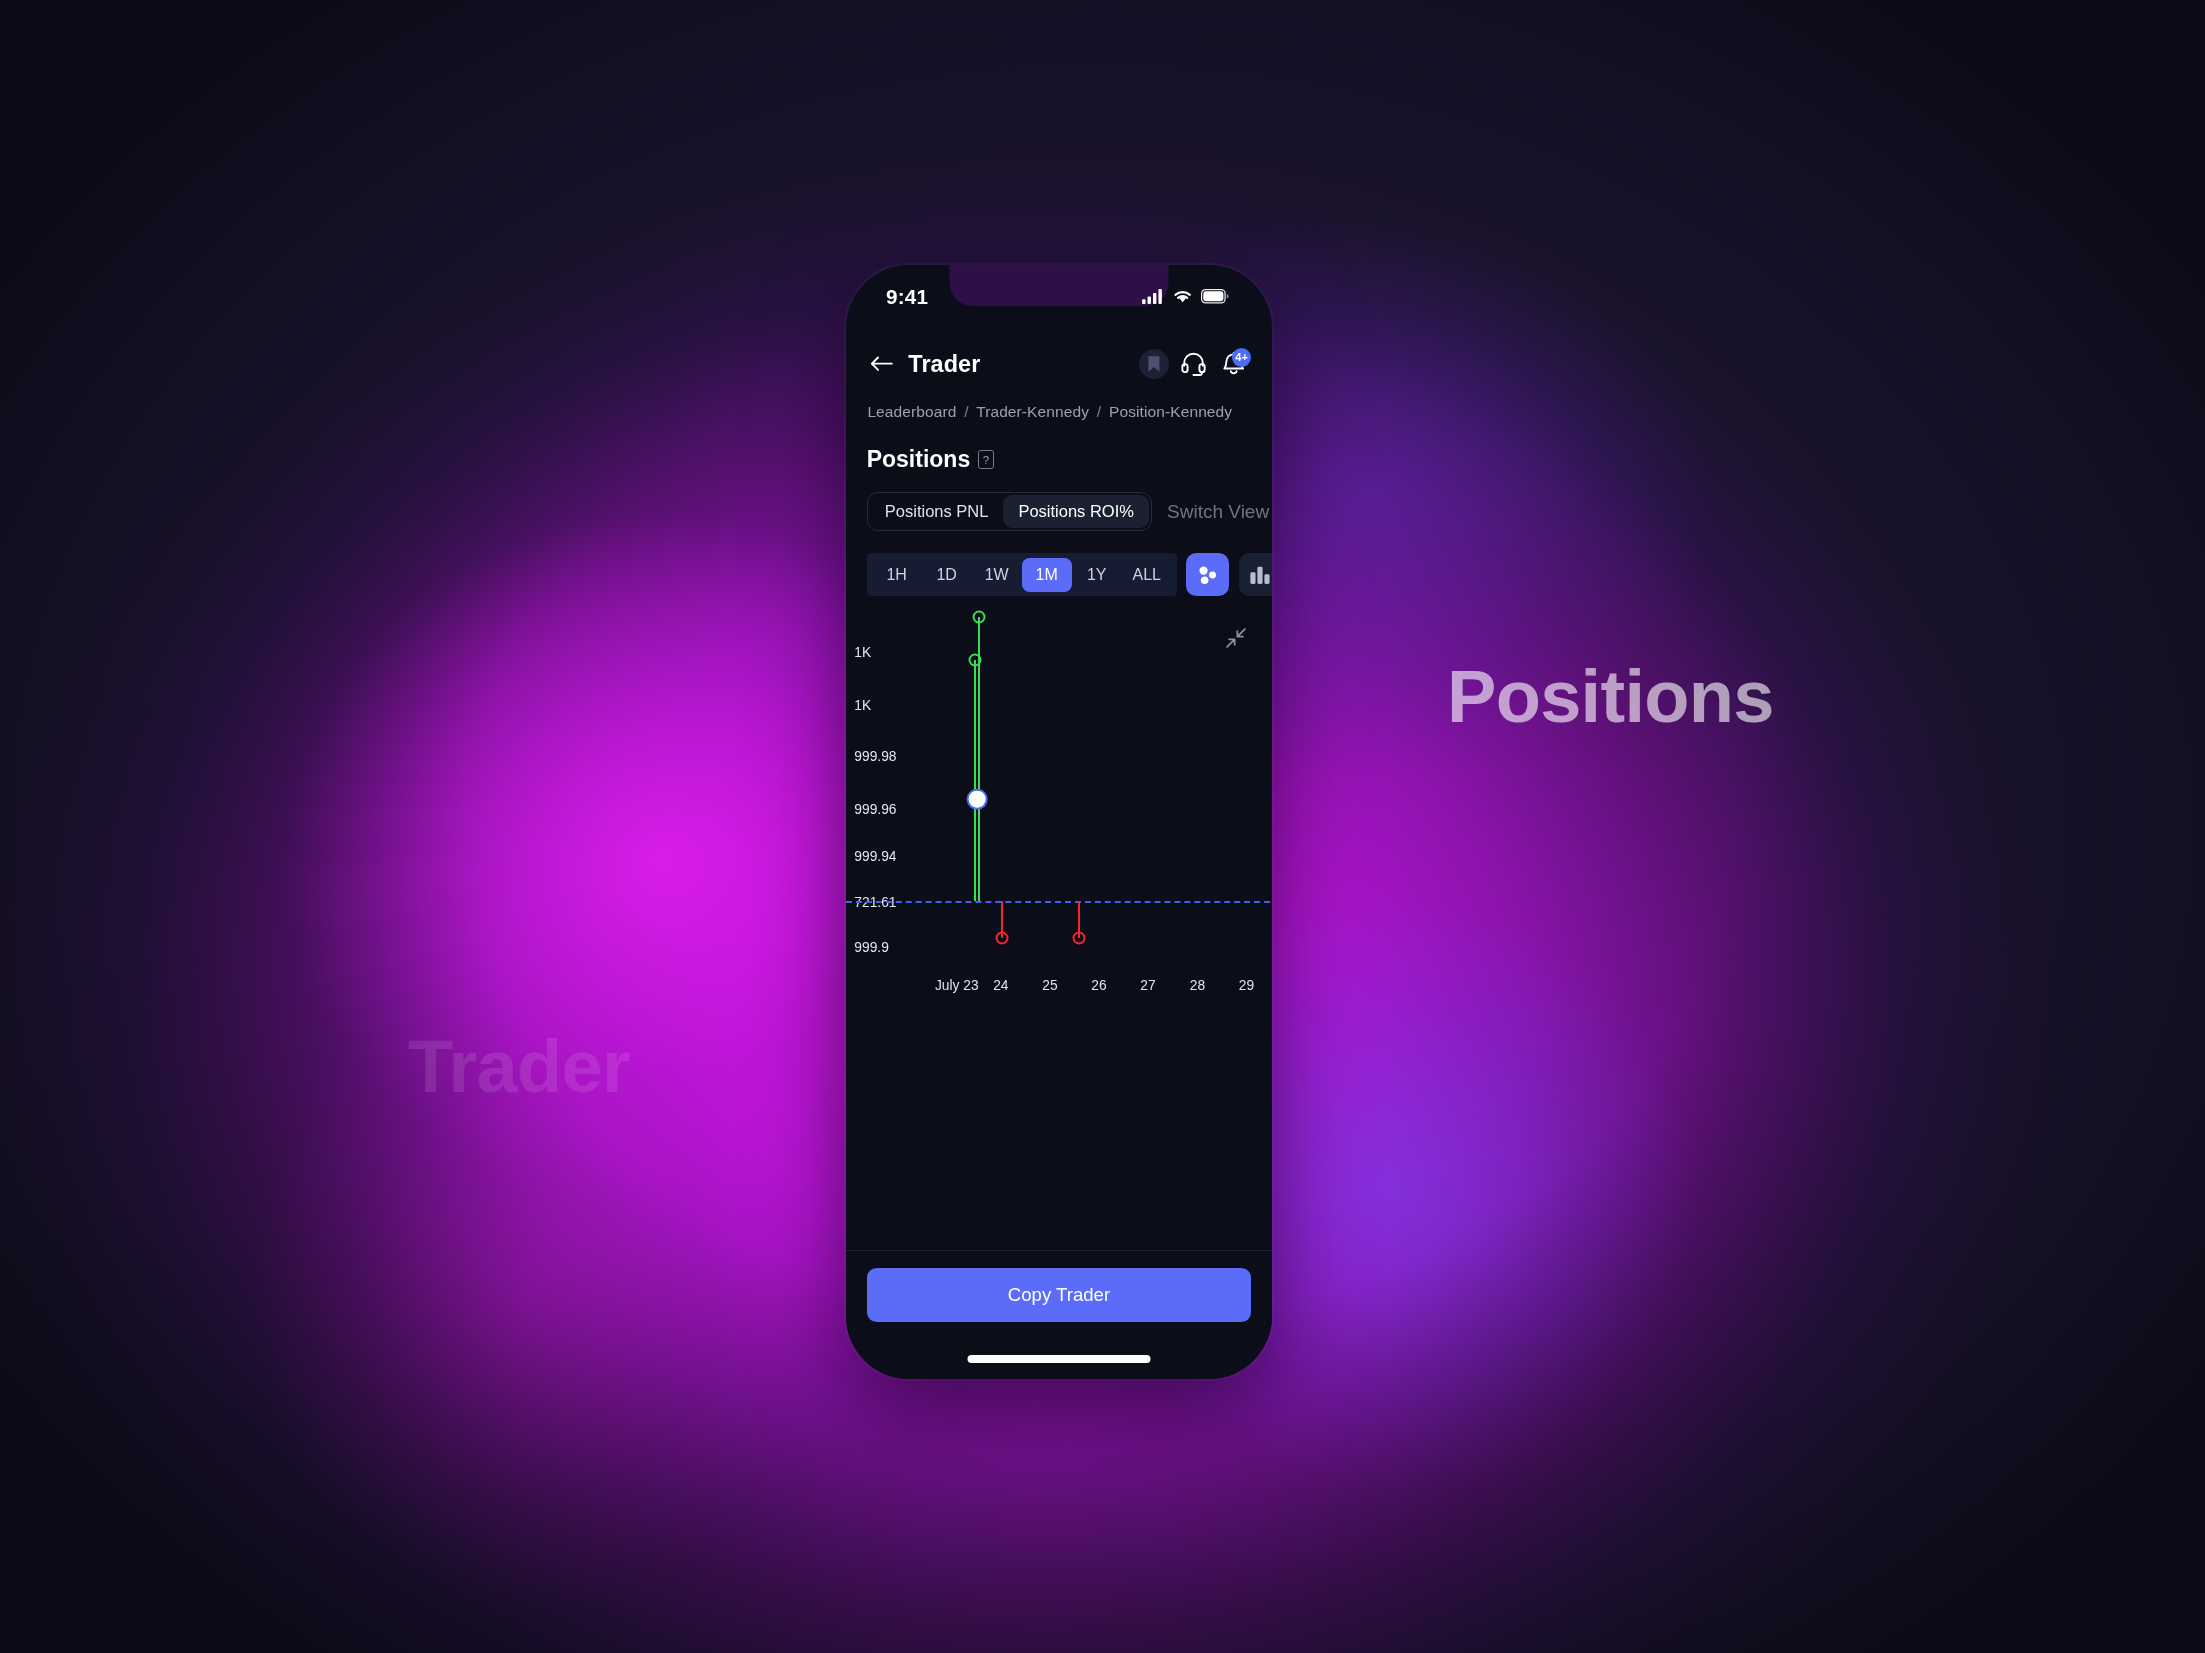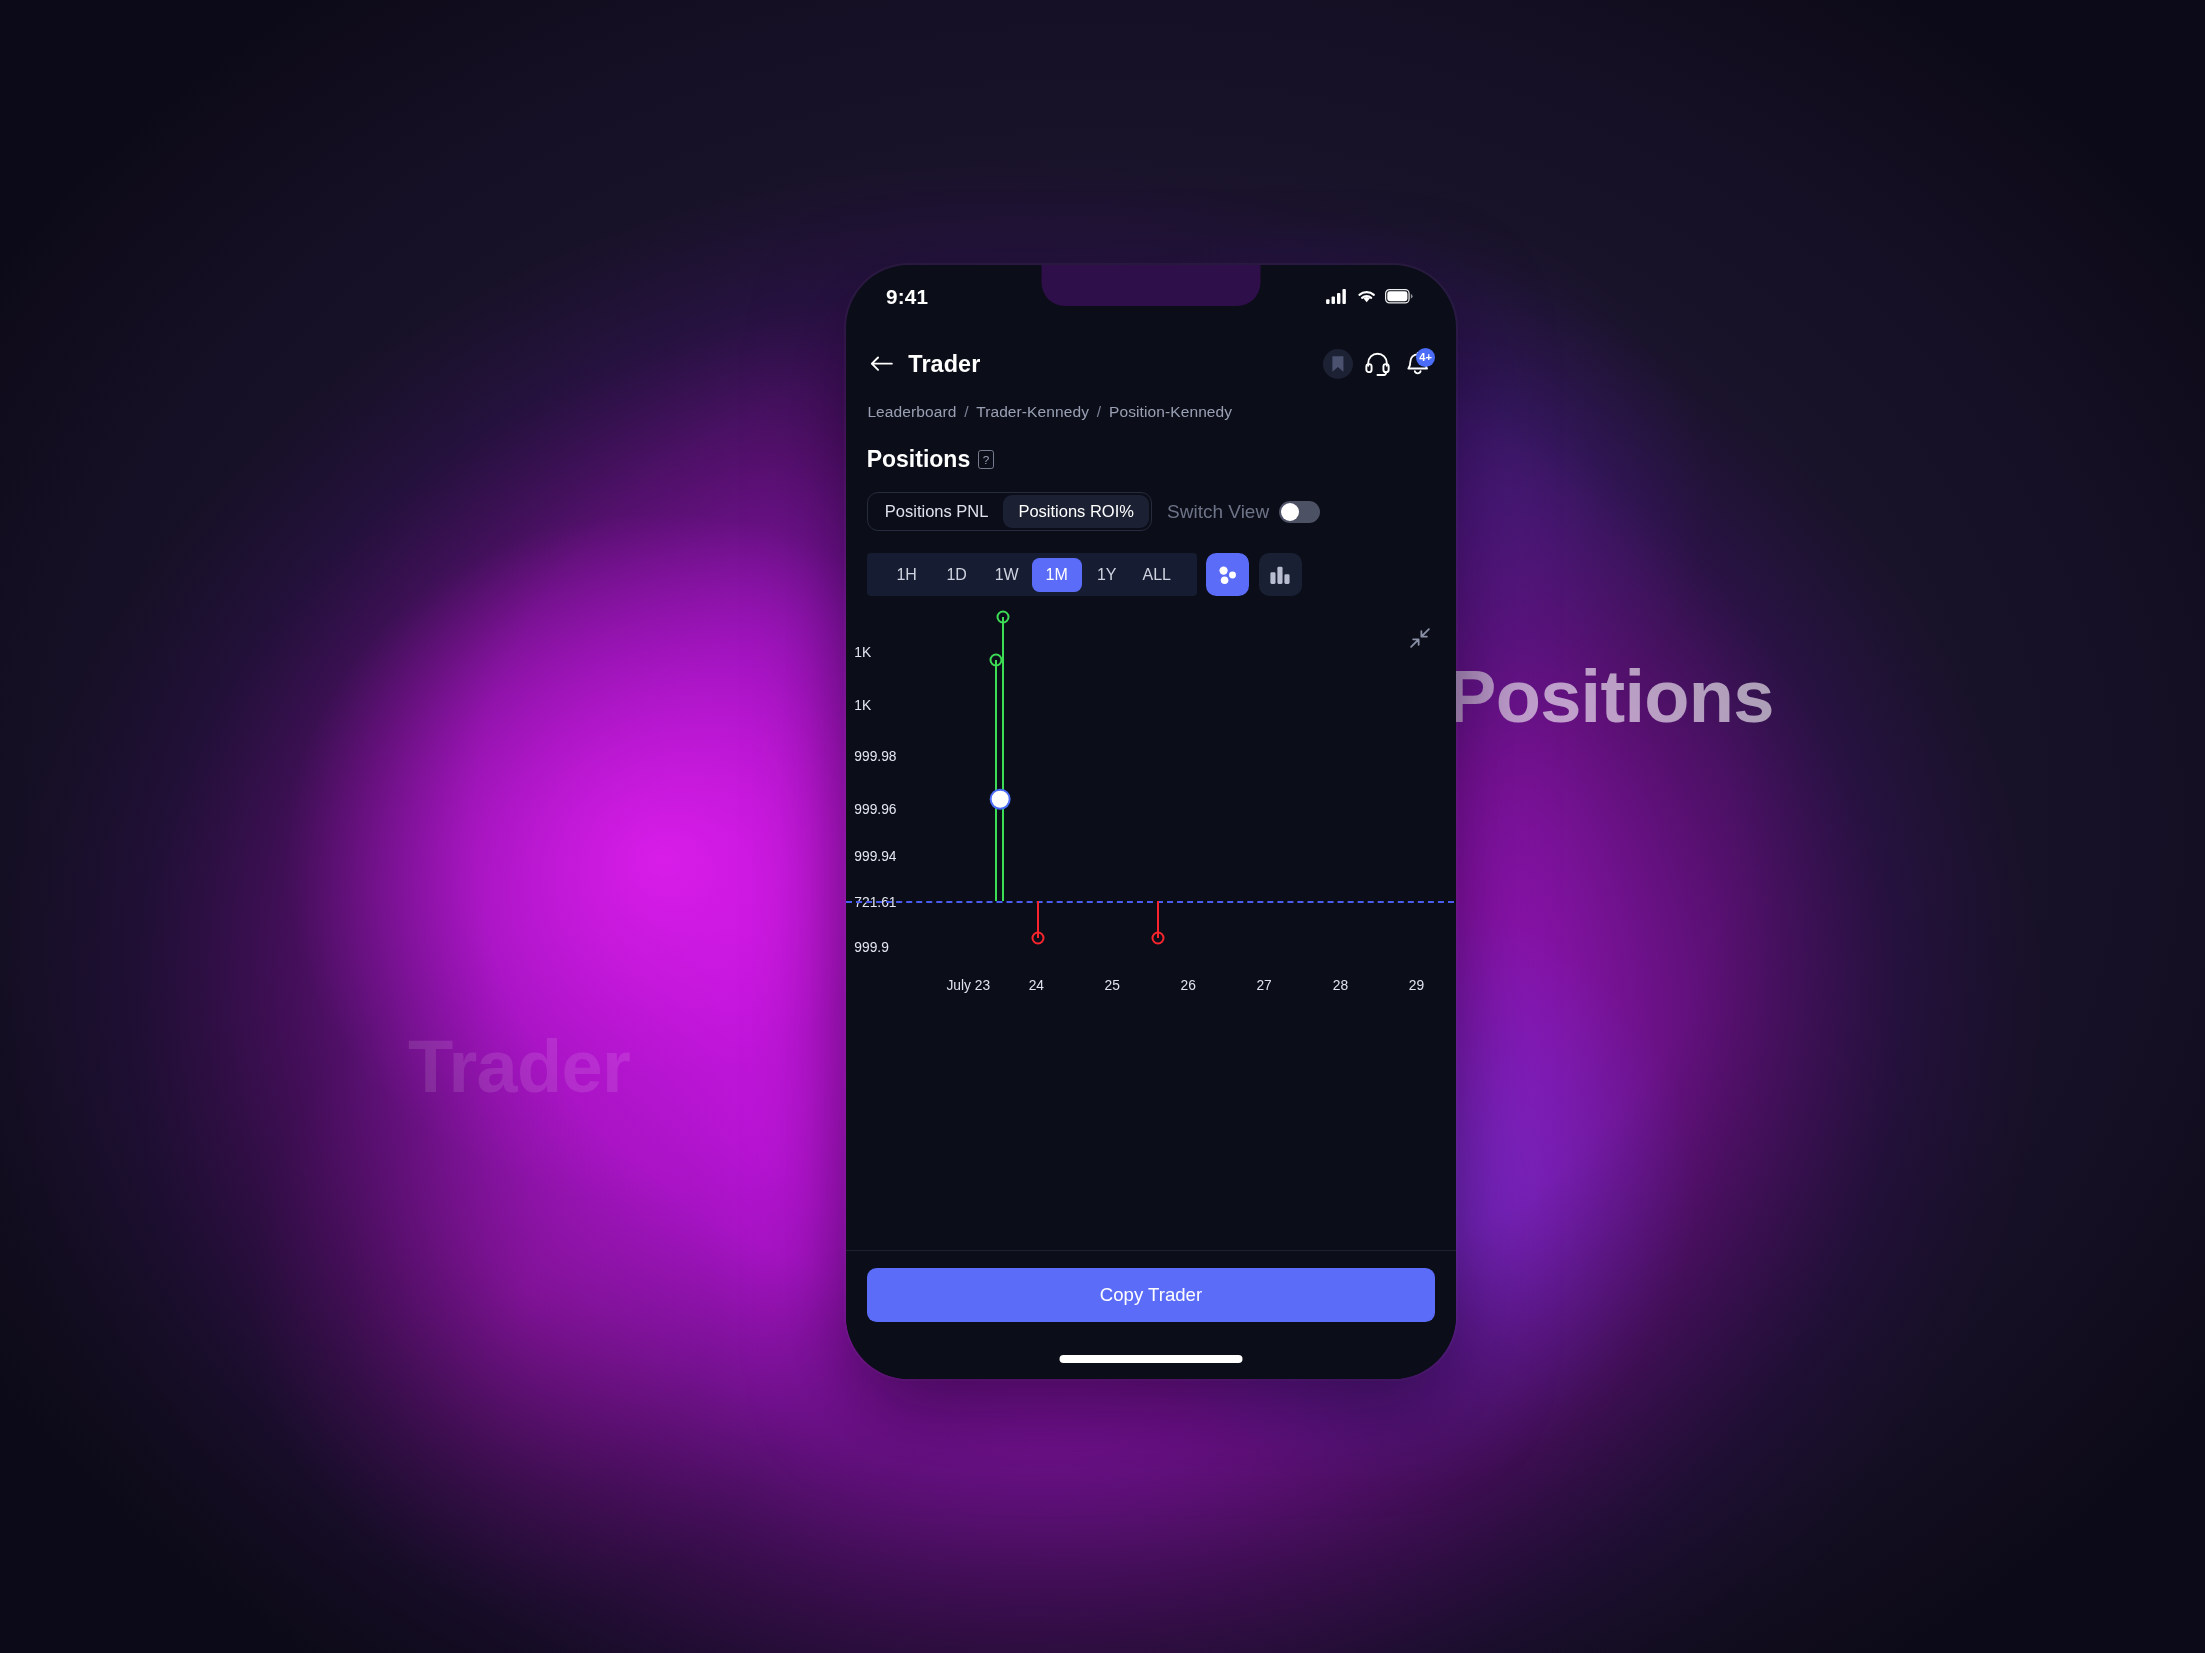--- a/index.html
+++ b/index.html
@@ -78,21 +78,21 @@
   .wm-trader {
     left: 408px; top: 1030px;
     font-size: 74px;
     color: rgba(255,255,255,0.11);
   }
 
   
   #phone {
     position: absolute;
     left: 846px; top: 265px;
-    width: 610px; height: 1114px;
+    width: 426px; height: 1114px;
     background: #0b0d18;
     border-radius: 63px;
     box-shadow: 0 32px 90px rgba(10,4,24,0.62), 0 0 0 2.1px rgba(255,255,255,0.045);
     overflow: hidden;
   }
   .notch {
     position: absolute;
     left: 50%; transform: translateX(-50%);
     top: -4.1px;
     width: 219px; height: 45px;
@@ -205,21 +205,21 @@
   }
 
   
   .range-row {
     position: absolute; left: 20.7px; top: 288px;
     display: flex; align-items: center; gap: 9.6px;
   }
   .range-tabs {
     display: flex; align-items: center;
     background: #161c31; border-radius: 4px;
-    padding: 15px; height: 43px;
+    padding: 5px; height: 43px;
   }
   .range-tab {
     min-width: 50px; height: 34px;
     display:flex; align-items:center; justify-content:center;
     font-size: 16px; color:#cfd3e0; border-radius: 7.6px;
     cursor: pointer;
   }
   .range-tab.active { background:#5b6cf9; color:#fff; font-weight: 500; }
   .view-btn {
     width: 43px; height: 43px; border-radius: 10.3px;

